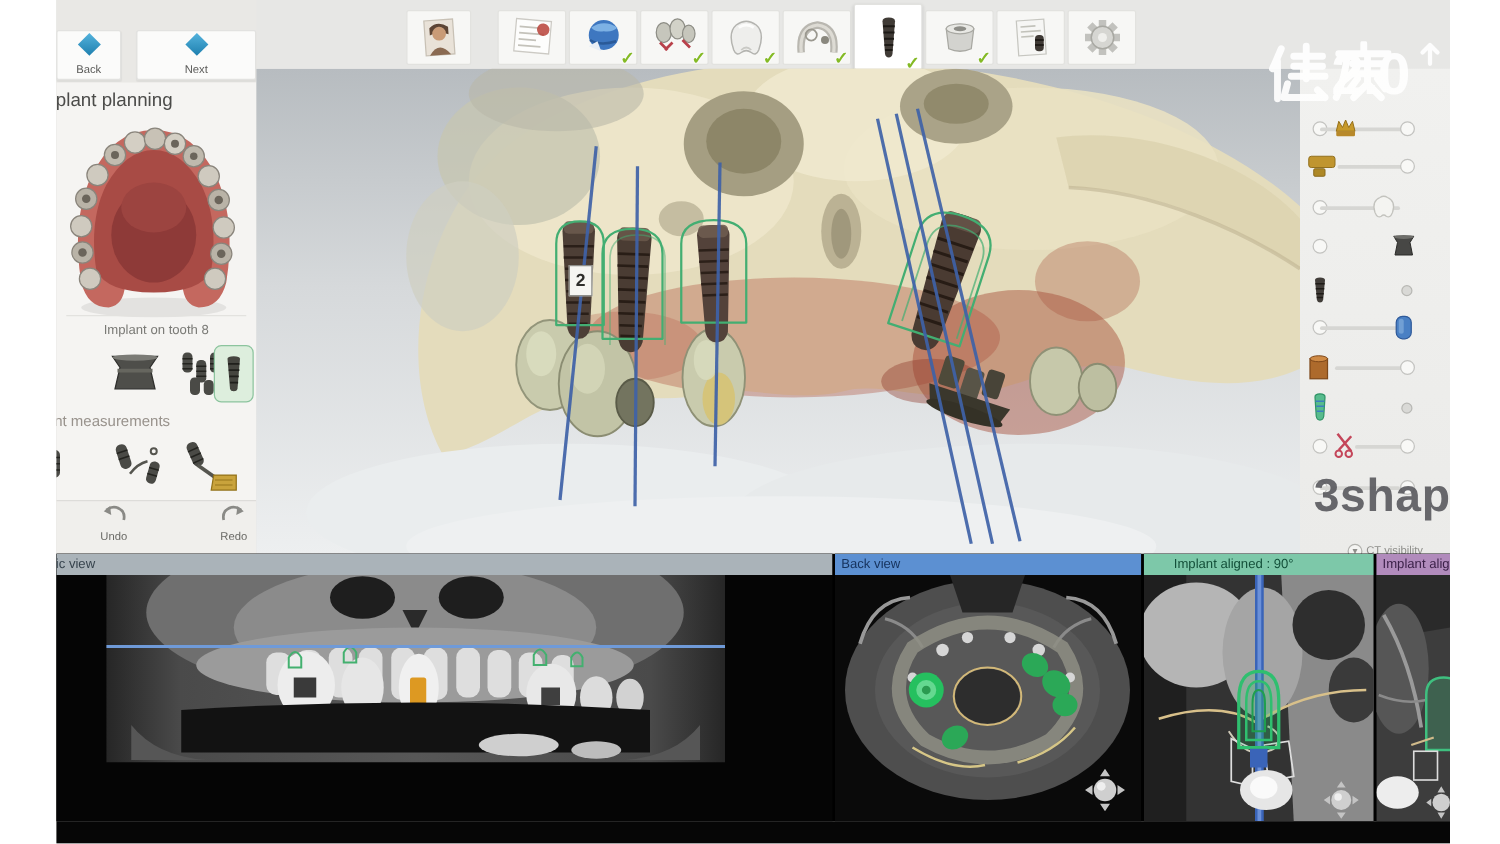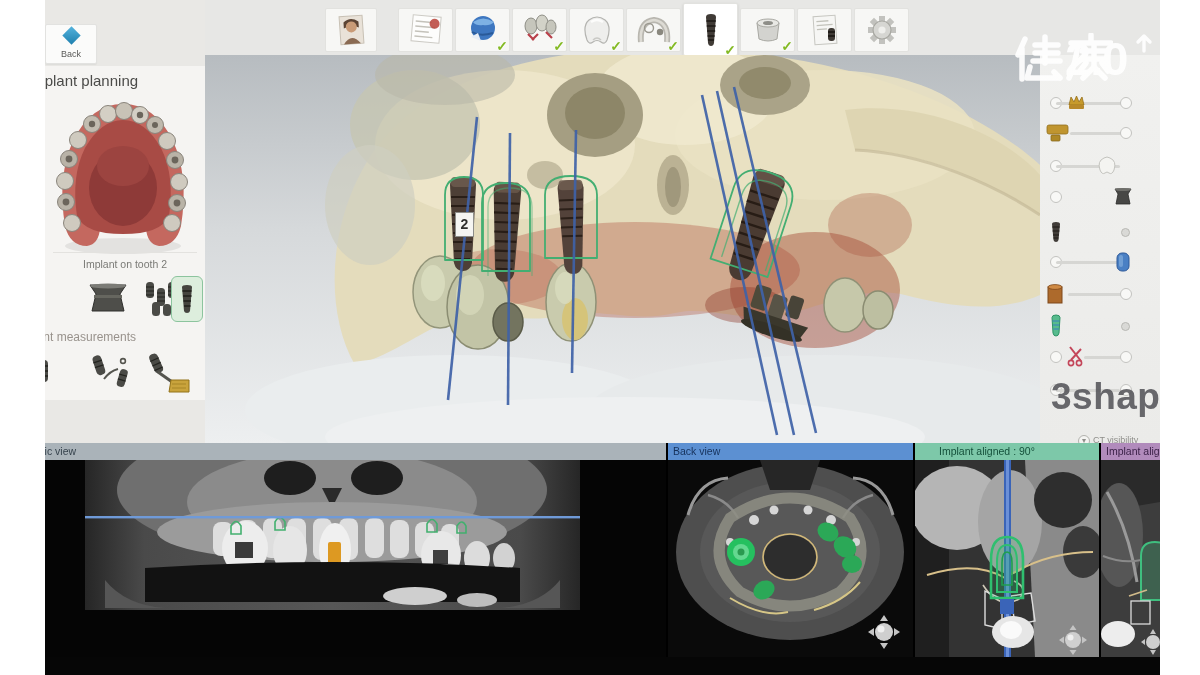--- a/index.html
+++ b/index.html
@@ -76,20 +76,24 @@
 <body>
 
 <div class="frame">
 <div class="video">
 
   <div class="side">
     <div class="navcard" style="left:0;width:52px;">
       <span class="dia"></span>
       <div class="navlbl">Back</div>
     </div>
+    <div class="navcard" style="left:64px;width:96px;">
+      <span class="dia"></span>
+      <div class="navlbl">Next</div>
+    </div>
     <div class="sidepanel"></div>
     <div class="sidetitle"><span>Implant planning</span></div>
 
     <div class="abs" style="left:6px;top:96px;width:145px;height:158px;">
       <svg width="145" height="158" viewBox="0 0 145 158">
         <ellipse cx="72" cy="150" rx="58" ry="8" fill="rgba(0,0,0,0.07)"></ellipse>
         <path d="M14,130 Q6,80 22,45 Q40,8 72,8 Q104,8 122,45 Q138,80 130,130 Q125,150 108,150 Q96,148 95,132 Q80,112 72,112 Q64,112 49,132 Q48,148 36,150 Q19,150 14,130 Z" fill="#c4685f"></path>
         <path d="M26,120 Q20,80 34,52 Q50,24 72,24 Q94,24 110,52 Q124,80 118,120 Q110,138 72,138 Q34,138 26,120 Z" fill="#a84b45"></path>
         <ellipse cx="72" cy="92" rx="34" ry="38" fill="#8e3a38"></ellipse>
         <ellipse cx="72" cy="70" rx="26" ry="20" fill="#9c4440"></ellipse>
@@ -115,21 +119,21 @@
               <circle cx="18" cy="63" r="3.4"></circle>
               <circle cx="41" cy="28" r="3.2"></circle>
           <circle cx="89" cy="19" r="3.2"></circle>
               <circle cx="124" cy="64" r="3.4"></circle>
               <circle cx="126" cy="107" r="3.4"></circle>
           <circle cx="104" cy="29" r="3"></circle>
         </g>
       </svg>
     </div>
     <div class="abs" style="left:8px;top:252px;width:144px;border-top:1px solid #e3e2df;"></div>
-    <div class="sel-lbl">Implant on tooth 2</div>
+    <div class="sel-lbl">Implant on tooth 8</div>
 
     <div class="toolbtn" style="left:36px;top:276px;width:54px;height:46px;">
       <svg width="46" height="34" viewBox="0 0 46 34">
         <path d="M5,3 L41,3 L35,12 L39,29 L7,29 L11,12 Z" fill="#4e4e4a" stroke="#2e2e2c" stroke-width="1"></path>
         <ellipse cx="23" cy="4" rx="18" ry="2.5" fill="#7b7b76"></ellipse>
         <rect x="9" y="13" width="28" height="3" fill="#66665f"></rect>
       </svg>
     </div>
     <div class="toolbtn" style="left:96px;top:276px;width:40px;height:46px;">
       <svg width="34" height="38" viewBox="0 0 34 38">
@@ -179,20 +183,36 @@
         <g transform="rotate(-24 12 12)">
               <rect x="7" y="1" width="9" height="20" rx="4" fill="#4a4a46"></rect>
           <path d="M7,7 h9 M7,12 h9 M7,17 h9" stroke="#23231f" stroke-width="1.2"></path>
             </g>
         <path d="M13,20 L30,32" stroke="#55554f" stroke-width="3"></path>
         <path d="M26,28 L44,28 L44,40 L24,40 Z" fill="#c9a33c" stroke="#937219" stroke-width="1"></path>
         <path d="M27,32 h14 M27,36 h14" stroke="#a88526" stroke-width="1.2"></path>
       </svg>
     </div>
 
+    <div class="ur">
+      <div class="urbtn" style="left:16px;">
+        <svg width="22" height="14" viewBox="0 0 22 14">
+          <path d="M5,4 Q12,-1 18,5 Q20,8 19,12" stroke="#8a8a86" stroke-width="2.2" fill="none"></path>
+          <path d="M8,1 L3,5 L9,8 Z" fill="#8a8a86"></path>
+        </svg>
+        <div class="urlbl">Undo</div>
+      </div>
+      <div class="urbtn" style="left:112px;">
+        <svg width="22" height="14" viewBox="0 0 22 14">
+          <path d="M17,4 Q10,-1 4,5 Q2,8 3,12" stroke="#8a8a86" stroke-width="2.2" fill="none"></path>
+          <path d="M14,1 L19,5 L13,8 Z" fill="#8a8a86"></path>
+        </svg>
+        <div class="urlbl">Redo</div>
+      </div>
+    </div>
   </div>
 
   <div class="tb" style="left:280px;width:52px;">
     <svg width="32" height="32" viewBox="0 0 32 32">
       <g transform="rotate(-4 16 16)">
         <rect x="5" y="2" width="23" height="28" fill="#e9e2d8" stroke="#c8c1b5" stroke-width="1"></rect>
         <path d="M9,8 Q16,2 24,8 L24,14 Q16,10 9,14 Z" fill="#5c4434"></path>
         <circle cx="16.5" cy="13" r="5.5" fill="#c99b77"></circle>
         <path d="M8,30 Q16,18 25,30 Z" fill="#8a6a52"></path>
       </g>

